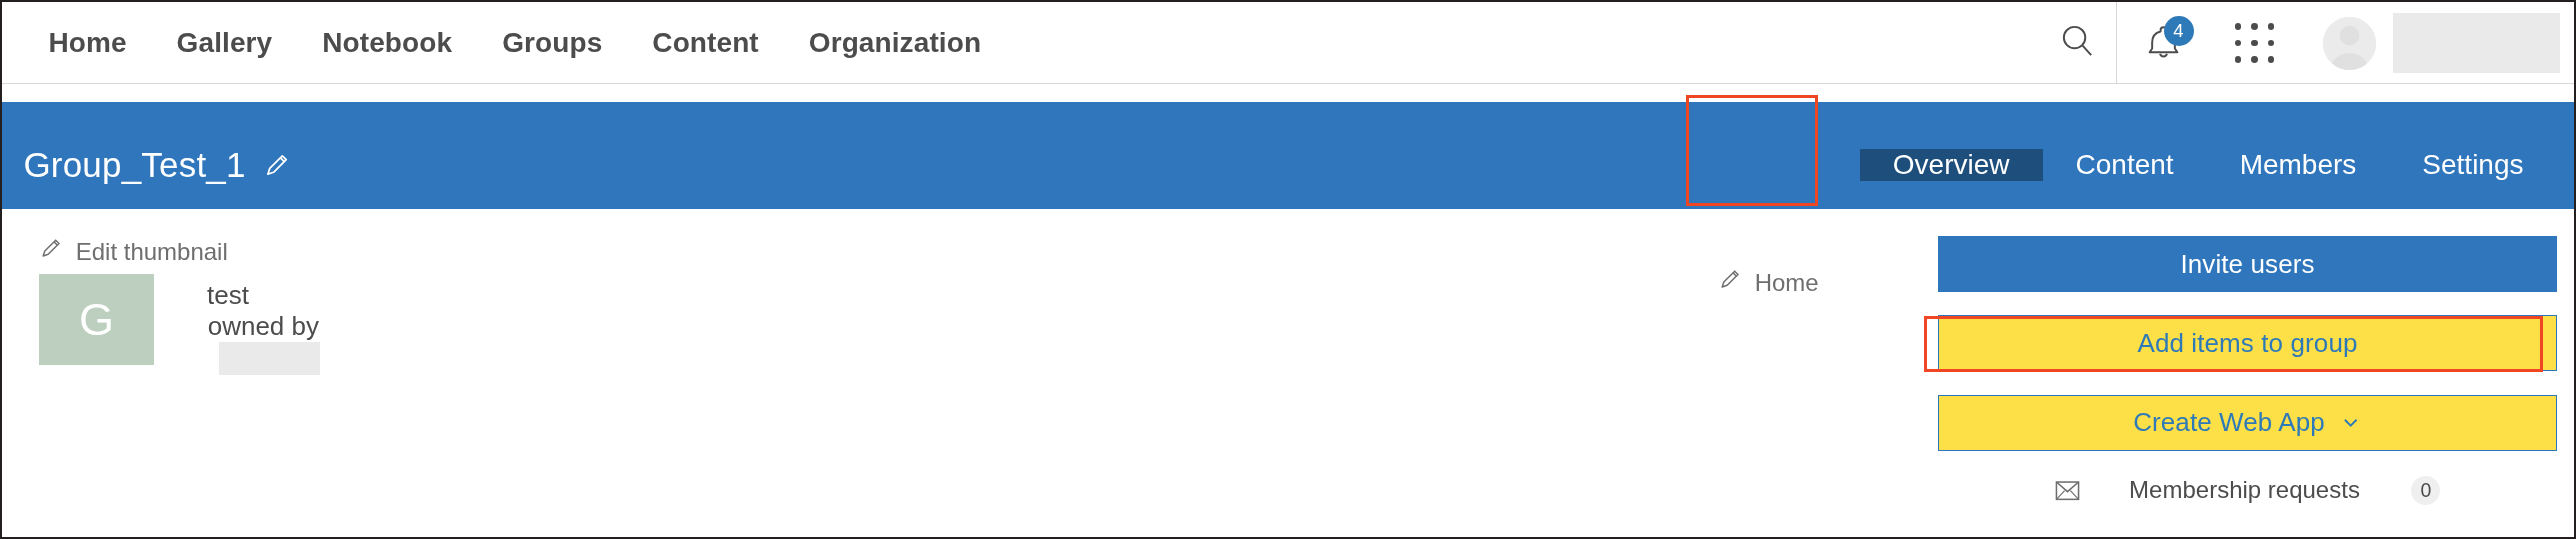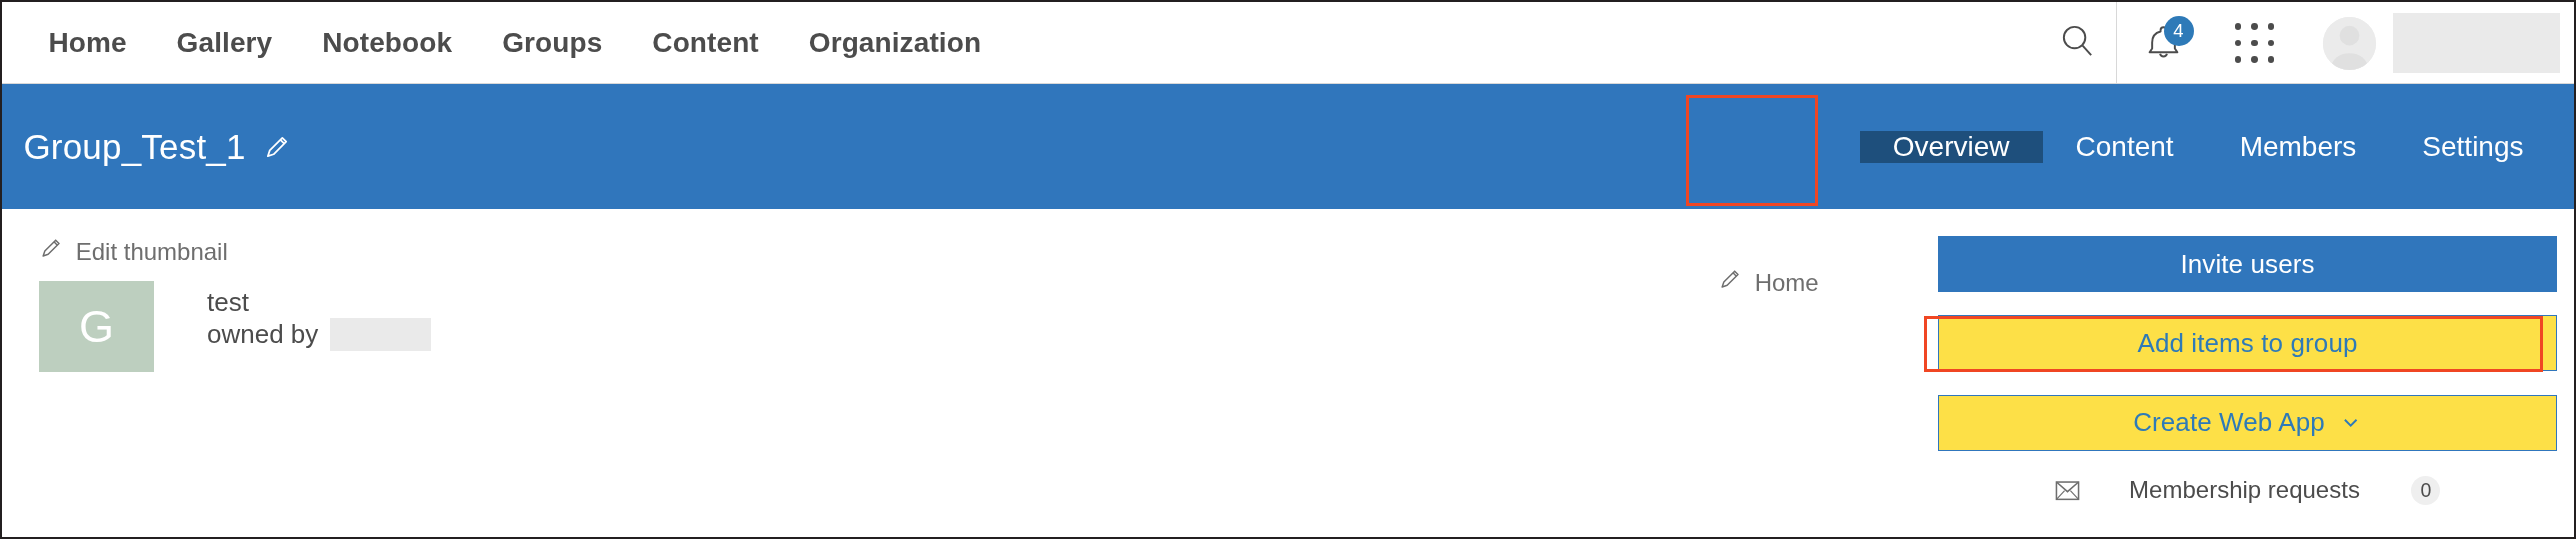--- a/index.html
+++ b/index.html
@@ -134,21 +134,21 @@
     background: #eaeaea;
     margin-left: 17.5px;
     margin-right: 13.6px;
   }
 
   
   .groupbar {
     position: absolute;
     left: 0;
     right: 0;
-    top: 82px;
+    top: 100px;
     height: 126px;
     background: #3076bc;
     display: flex;
     align-items: center;
     box-sizing: border-box;
   }
   .group-title-wrap {
     display: flex;
     align-items: center;
     padding-left: 21.4px;
@@ -213,21 +213,21 @@
     position: absolute;
     left: 37px;
     top: 27px;
   }
   .edit-thumb-link {
     display: flex;
     align-items: center;
     color: #6e6e6e;
     font-size: 24px;
     cursor: pointer;
-    margin-bottom: 14px;
+    margin-bottom: 7px;
   }
   .edit-thumb-link .lbl { margin-left: 11.7px; }
   .thumb-row {
     display: flex;
     align-items: flex-start;
     margin-top: 5.8px;
   }
   .thumb {
     width: 115px;
     height: 91px;
@@ -243,20 +243,21 @@
     margin-left: 53px;
     padding-top: 5.8px;
   }
   .group-name-text {
     font-size: 26px;
     color: #4c4c4c;
   }
   .owned-row {
     display: flex;
     align-items: center;
+    flex-direction: column;
   }
   .owned-label {
     font-size: 26px;
     color: #4c4c4c;
   }
   .owner-redact {
     width: 101px;
     height: 33px;
     background: #eaeaea;
     margin-left: 11.7px;

